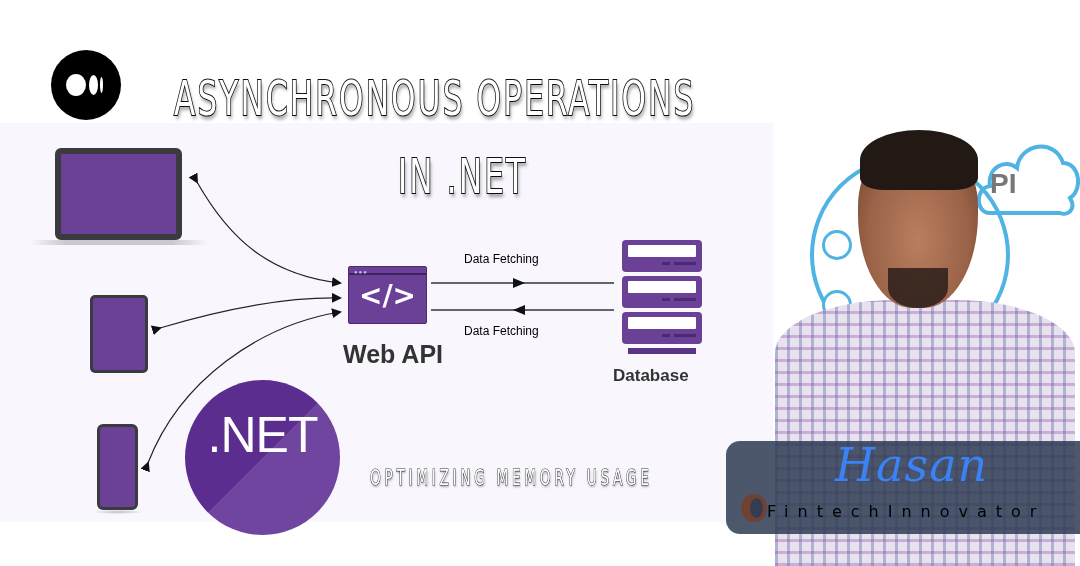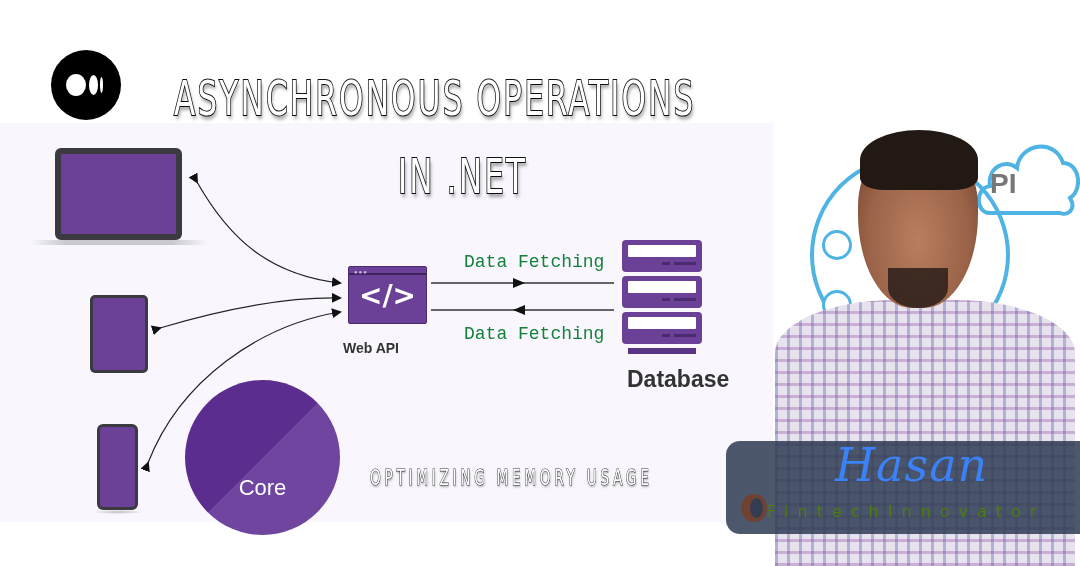--- a/index.html
+++ b/index.html
@@ -26,50 +26,50 @@
   .laptop { left: 55px; top: 148px; width: 127px; height: 92px; border-width: 6px; border-radius: 6px; }
   .laptop-base { position: absolute; left: 30px; top: 240px; width: 178px; height: 5px; background: linear-gradient(90deg, transparent, #c9c9cf 20%, #c9c9cf 80%, transparent); border-radius: 2px; }
   .tablet { left: 90px; top: 295px; width: 58px; height: 78px; border-radius: 5px; }
   .phone { left: 97px; top: 424px; width: 41px; height: 86px; border-radius: 6px; }
   .phone-shadow { position: absolute; left: 92px; top: 510px; width: 52px; height: 4px; background: radial-gradient(ellipse, #bbb, transparent 70%); }
 
   .webapi-box { position: absolute; left: 348px; top: 266px; width: 79px; height: 58px; background: #6b4197; border: 1px solid #4b2a70; border-radius: 2px; }
   .webapi-box .bar { position: absolute; left: 0; top: 0; width: 100%; height: 8px; background: #6b4197; border-bottom: 2px solid #3e2361; }
   .webapi-box .dots { position: absolute; left: 5px; top: 2px; font-size: 6px; color: #cbb8e6; letter-spacing: 1px; line-height: 6px; }
   .webapi-box .code { position: absolute; left: 0; top: 12px; width: 100%; text-align: center; color: #fff; font-size: 28px; font-weight: bold; font-family: "DejaVu Sans", sans-serif; }
-  .webapi-label { position: absolute; left: 343px; top: 340px; font-size: 14px; font-weight: bold; color: #333; }
+  .webapi-label { position: absolute; left: 343px; top: 340px; font-size: 25px; font-weight: bold; color: #333; }
 
   .db-unit { position: absolute; left: 622px; width: 80px; height: 32px; background: #6b4197; border-radius: 4px; }
   .db-unit .slot { position: absolute; left: 6px; top: 5px; width: 68px; height: 12px; background: #fff; border-radius: 1px; }
   .db-unit .led1 { position: absolute; left: 40px; top: 22px; width: 8px; height: 3px; background: #4b2a70; }
   .db-unit .led2 { position: absolute; left: 52px; top: 22px; width: 22px; height: 3px; background: #4b2a70; }
   .db-base { position: absolute; left: 628px; top: 348px; width: 68px; height: 6px; background: #5a3585; }
-  .db-label { position: absolute; left: 627px; top: 366px; font-size: 23px; font-weight: bold; color: #333; }
+  .db-label { position: absolute; left: 613px; top: 366px; font-size: 17px; font-weight: bold; color: #333; }
 
-  .fetch-label { position: absolute; font-size: 18px; color: #15803d; font-family: Liberation Mono, monospace; }
+  .fetch-label { position: absolute; font-size: 12px; color: #000000; }
 
   .netcore { position: absolute; left: 185px; top: 380px; width: 155px; height: 155px; border-radius: 50%; overflow: hidden;
              background: linear-gradient(135deg, #5a2d8f 0%, #5a2d8f 50%, #6f45a0 50%, #6f45a0 100%); }
   .netcore .net { position: absolute; left: 0; top: 26px; width: 100%; text-align: center; color: #fff; font-size: 50px; font-family: "Liberation Sans", sans-serif; letter-spacing: -1px; }
   .netcore .core { position: absolute; left: 0; top: 95px; width: 100%; text-align: center; color: #fff; font-size: 22px; font-family: "Liberation Sans", sans-serif; }
   .api-circle { position: absolute; left: 810px; top: 155px; width: 200px; height: 200px; border: 4px solid #4fb3e3; border-radius: 50%; }
   .cloud { position: absolute; left: 975px; top: 128px; width: 105px; height: 100px; }
   .api-text { position: absolute; left: 990px; top: 168px; font-size: 28px; font-weight: bold; color: #777; }
   .icon-bubble { position: absolute; width: 30px; height: 30px; border: 3px solid #4fb3e3; border-radius: 50%; background: #fff; }
 
   .person-head { position: absolute; left: 858px; top: 138px; width: 120px; height: 170px; border-radius: 45% 45% 45% 45% / 40% 40% 55% 55%; background: radial-gradient(ellipse at 50% 60%, #b87e5f 0%, #9a6247 60%, #6b4030 100%); }
   .person-hair { position: absolute; left: 860px; top: 130px; width: 118px; height: 60px; border-radius: 50% 50% 20% 20%; background: #221814; }
   .person-beard { position: absolute; left: 888px; top: 268px; width: 60px; height: 40px; border-radius: 0 0 50% 50%; background: #2a1e1a; opacity: 0.85; }
   .person-shirt { position: absolute; left: 775px; top: 300px; width: 300px; height: 266px; border-radius: 40% 40% 0 0 / 20% 20% 0 0;
                   background-color: #e8e2ef;
                   background-image: repeating-linear-gradient(0deg, rgba(140,80,160,0.35) 0 3px, transparent 3px 12px), repeating-linear-gradient(90deg, rgba(70,90,160,0.35) 0 3px, transparent 3px 12px); }
 
   .name-banner { position: absolute; left: 726px; top: 441px; width: 354px; height: 93px; background: rgba(48,60,84,0.86); border-radius: 14px 0 0 14px; }
   .name-script { position: absolute; left: 835px; top: 438px; font-family: "DejaVu Serif", serif; font-style: italic; font-size: 46px; color: #3b82f6; letter-spacing: 1px; }
-  .name-tagline { position: absolute; left: 767px; top: 502px; font-size: 16px; color: #4d7c0f; letter-spacing: 9px; font-family: "DejaVu Sans", sans-serif; }
+  .name-tagline { position: absolute; left: 767px; top: 502px; font-size: 16px; color: #000000; letter-spacing: 9px; font-family: "DejaVu Sans", sans-serif; }
   .brand-logo { position: absolute; left: 741px; top: 494px; width: 26px; height: 28px; border-radius: 50%; background: #6f4234; }
   .brand-logo::after { content: ""; position: absolute; left: 9px; top: 4px; width: 13px; height: 20px; border-radius: 50%; background: rgba(48,60,84,0.95); }
 </style>
 </head>
 <body>
 
 <div class="diagram-panel"></div>
 
 <div class="medium-logo">
   <div class="dot1"></div>
@@ -130,21 +130,21 @@
   <div class="db-unit" style="top:312px;">
       <div class="slot"></div>
       <div class="led1"></div>
       <div class="led2"></div>
     </div>
   <div class="db-base"></div>
 </div>
 <div class="db-label">Database</div>
 
 <div class="netcore">
-  <div class="core">Core</div>
+  <div class="net">.NET</div>
 </div>
 
 <div class="subtitle">OPTIMIZING MEMORY USAGE</div>
 
 <div class="api-circle"></div>
 <svg class="cloud" viewBox="0 0 105 100">
   <path d="M15,85 C0,85 0,60 15,58 C12,40 30,30 42,40 C45,15 80,10 88,35 C105,35 108,62 95,70 C102,82 92,88 85,85 Z" fill="none" stroke="#4fb3e3" stroke-width="4"></path>
 </svg>
 <div class="api-text">PI</div>
 <div class="icon-bubble" style="left:822px;top:230px;"></div>

